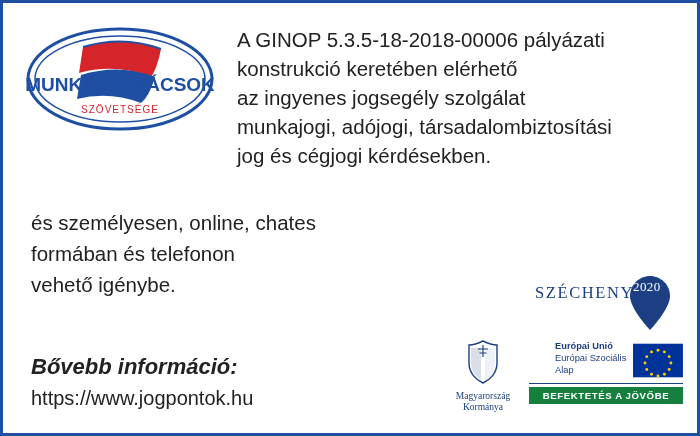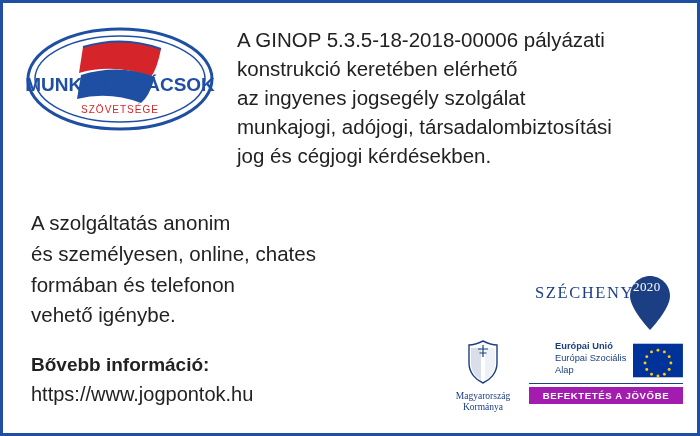--- a/index.html
+++ b/index.html
@@ -60,23 +60,24 @@
   
   .info-block {
     position: absolute;
     left: 28px;
     top: 348px;
     width: 430px;
     color: #222222;
   }
   .info-label {
     display: block;
-    font-size: 19px;
+    font-size: 22px;
     font-weight: bold;
     line-height: 1.45;
+    font-style: italic;
   }
   .info-url {
     display: block;
     font-size: 20px;
     line-height: 1.5;
     color: #222222;
     text-decoration: none;
   }
 
   
@@ -155,21 +156,21 @@
   .eu-flag { margin-left: 4px; }
   .eu-divider {
     width: 154px;
     height: 1px;
     background: #1b3f82;
     margin: 3px 0 0 0;
   }
   .eu-banner {
     margin-top: 3px;
     width: 154px;
-    background: #a21caf;
+    background: #15803d;
     color: #ffffff;
     font-size: 9.6px;
     font-weight: bold;
     letter-spacing: 0.6px;
     text-align: center;
     padding: 3px 0;
     box-sizing: border-box;
   }
 </style>
 </head>
@@ -192,21 +193,20 @@
 
   <div class="headline">
     <span class="line">A GINOP 5.3.5-18-2018-00006 pályázati</span>
     <span class="line">konstrukció keretében elérhető</span>
     <span class="line bold">az ingyenes jogsegély szolgálat</span>
     <span class="line">munkajogi, adójogi, társadalombiztosítási</span>
     <span class="line">jog és cégjogi kérdésekben.</span>
   </div>
 
   <div class="body-text">
-    <span class="line">A szolgáltatás anonim</span>
     <span class="line">és személyesen, online, chates</span>
     <span class="line">formában és telefonon</span>
     <span class="line">vehető igénybe.</span>
   </div>
 
   <div class="info-block">
     <span class="info-label">Bővebb információ:</span>
     <a class="info-url" href="#">https://www.jogpontok.hu</a>
   </div>
 

